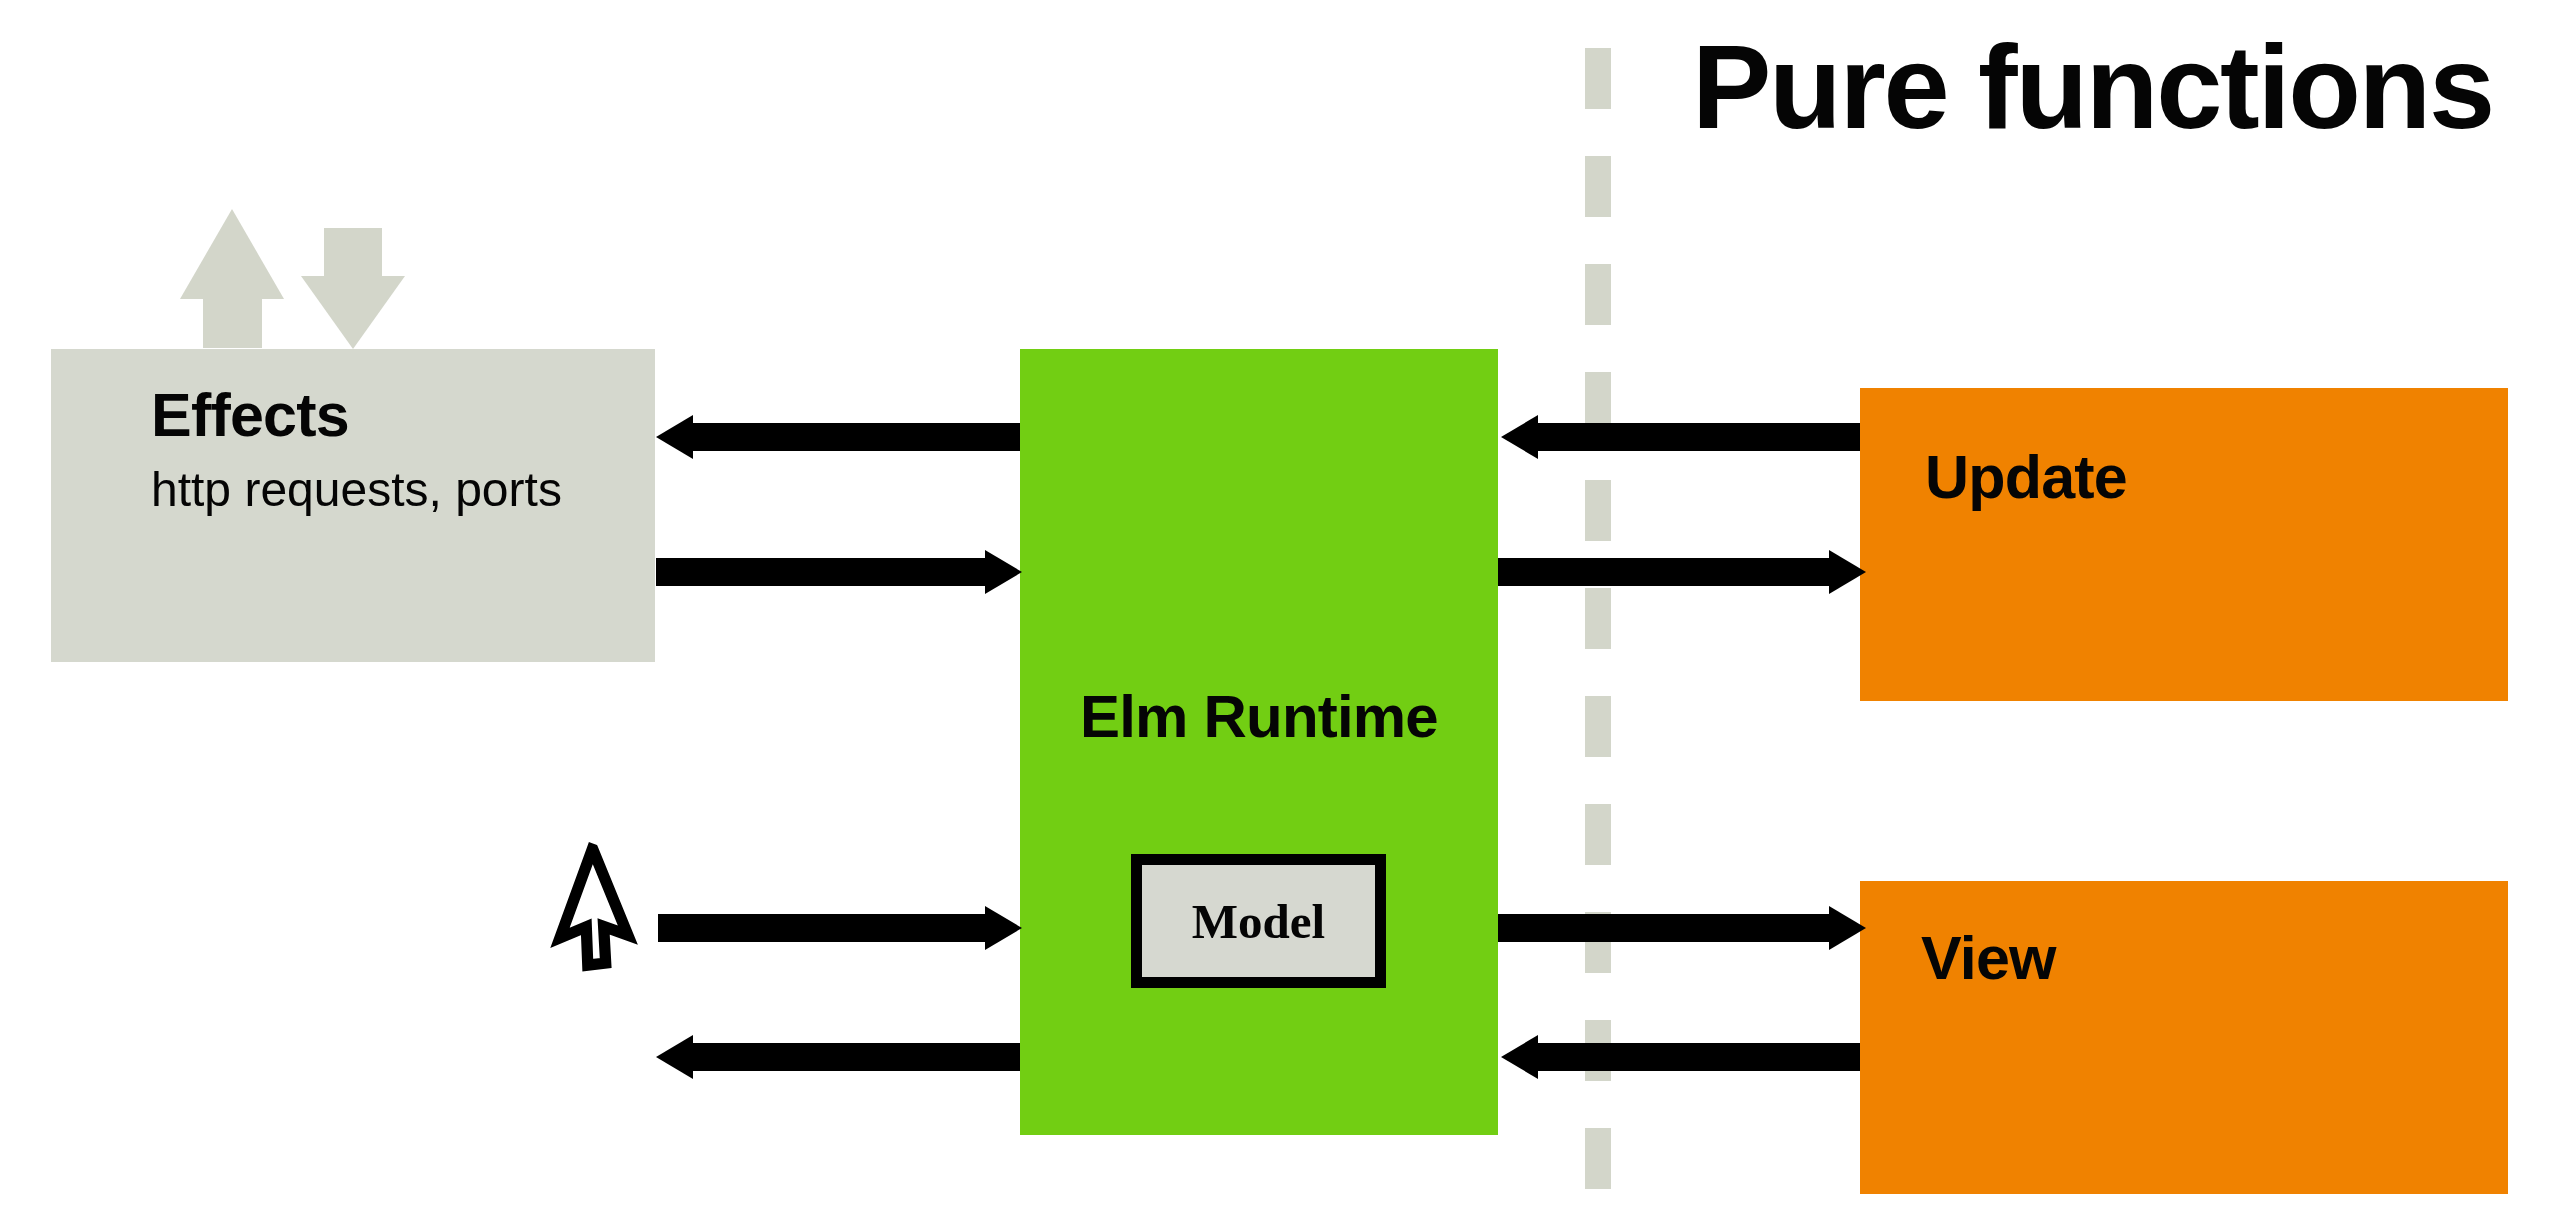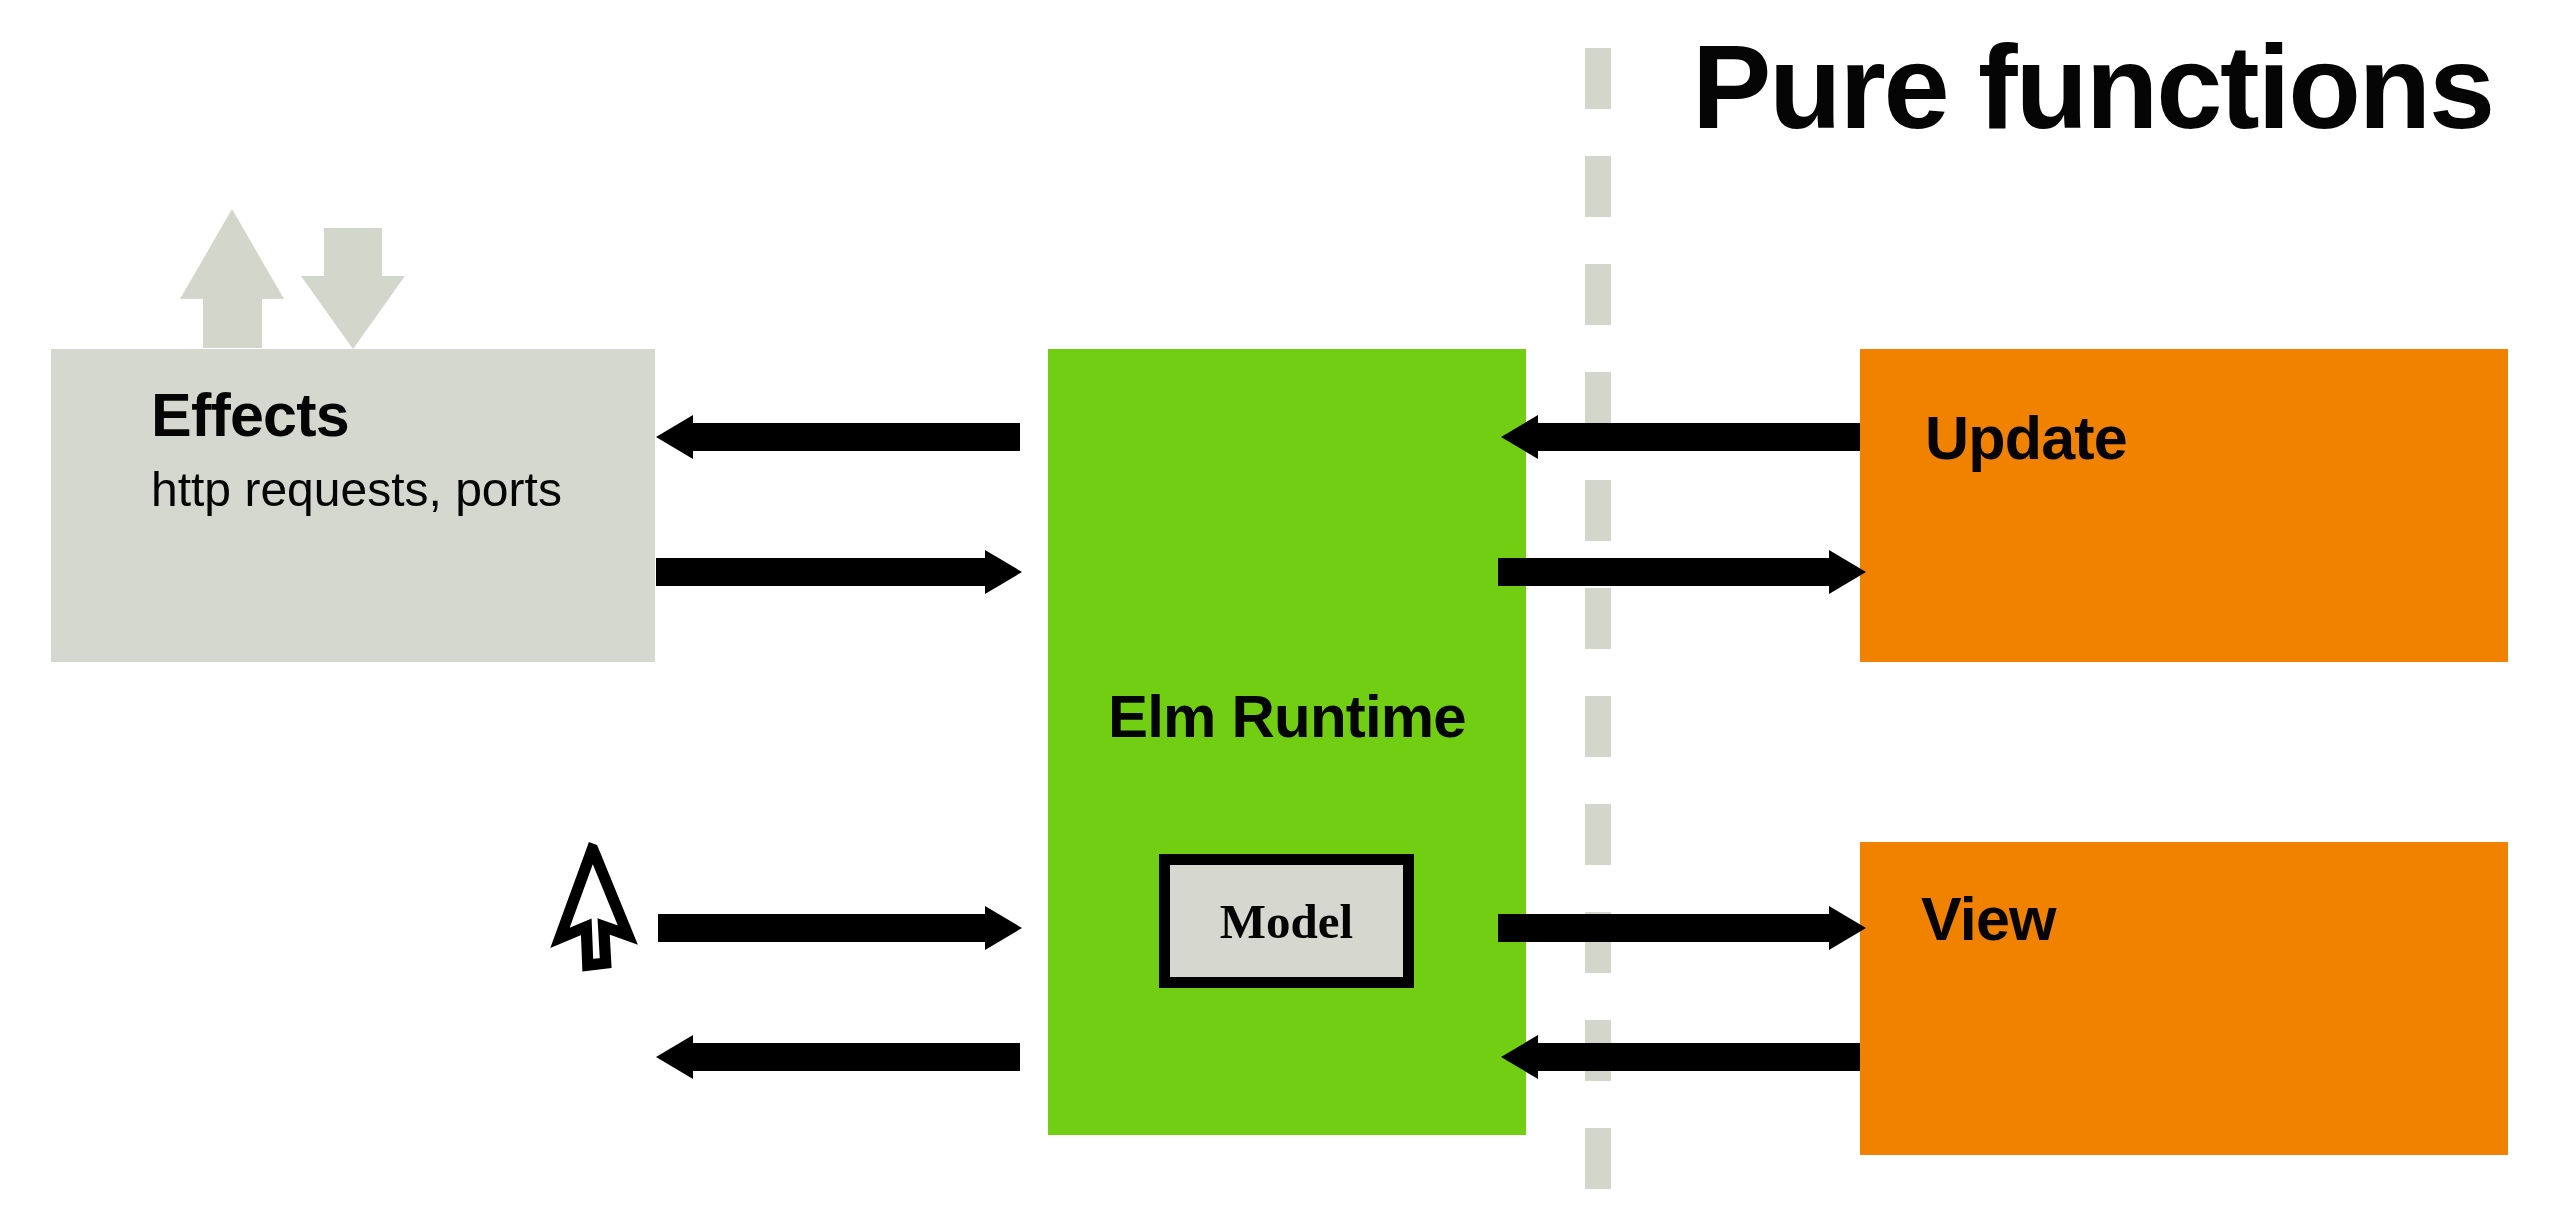--- a/index.html
+++ b/index.html
@@ -25,22 +25,22 @@
   
   .dashed-line{
     position:absolute;left:1585px;top:48px;width:26px;height:1174px;
     background:repeating-linear-gradient(to bottom,
       var(--dash-gray) 0 61px, transparent 61px 108px);
   }
 
   
   .box{position:absolute;}
   .box-gray{background:var(--box-gray);}
-  .box-orange{background:var(--pure-orange);}
-  .box-green{background:var(--runtime-green);margin-left:28px;}
+  .box-orange{background:var(--pure-orange);margin-top:39px;}
+  .box-green{background:var(--runtime-green);}
 
   .effects-box{left:51px;top:349px;width:604px;height:313px;}
   .dom-box{left:51px;top:842px;width:604px;height:313px;}
   .runtime-box{left:1020px;top:349px;width:478px;height:786px;}
   .update-box{left:1860px;top:349px;width:648px;height:313px;}
   .view-box{left:1860px;top:842px;width:648px;height:313px;}
 
   .box-label{
     position:absolute;font-weight:700;font-size:61px;line-height:1;
     color:var(--text-black);letter-spacing:-0.8px;white-space:nowrap;

